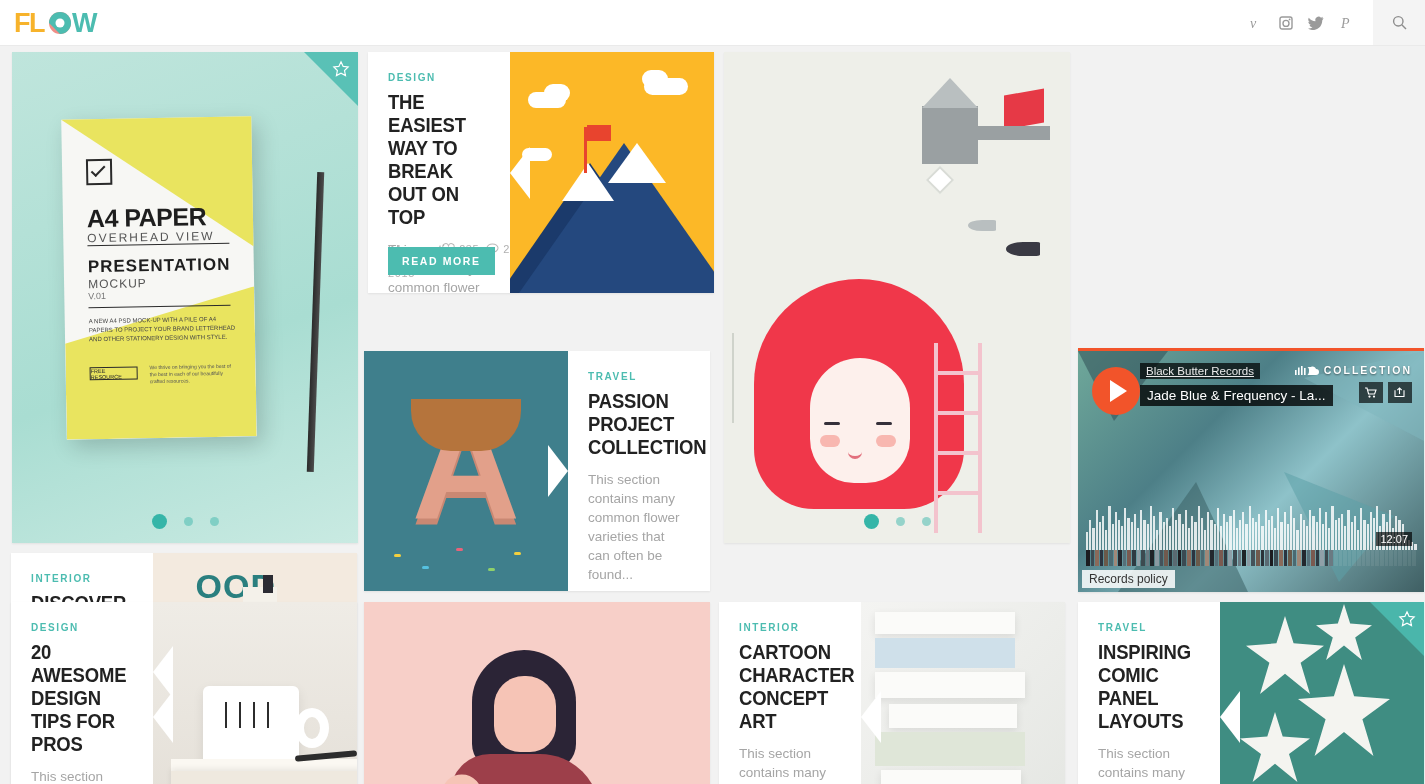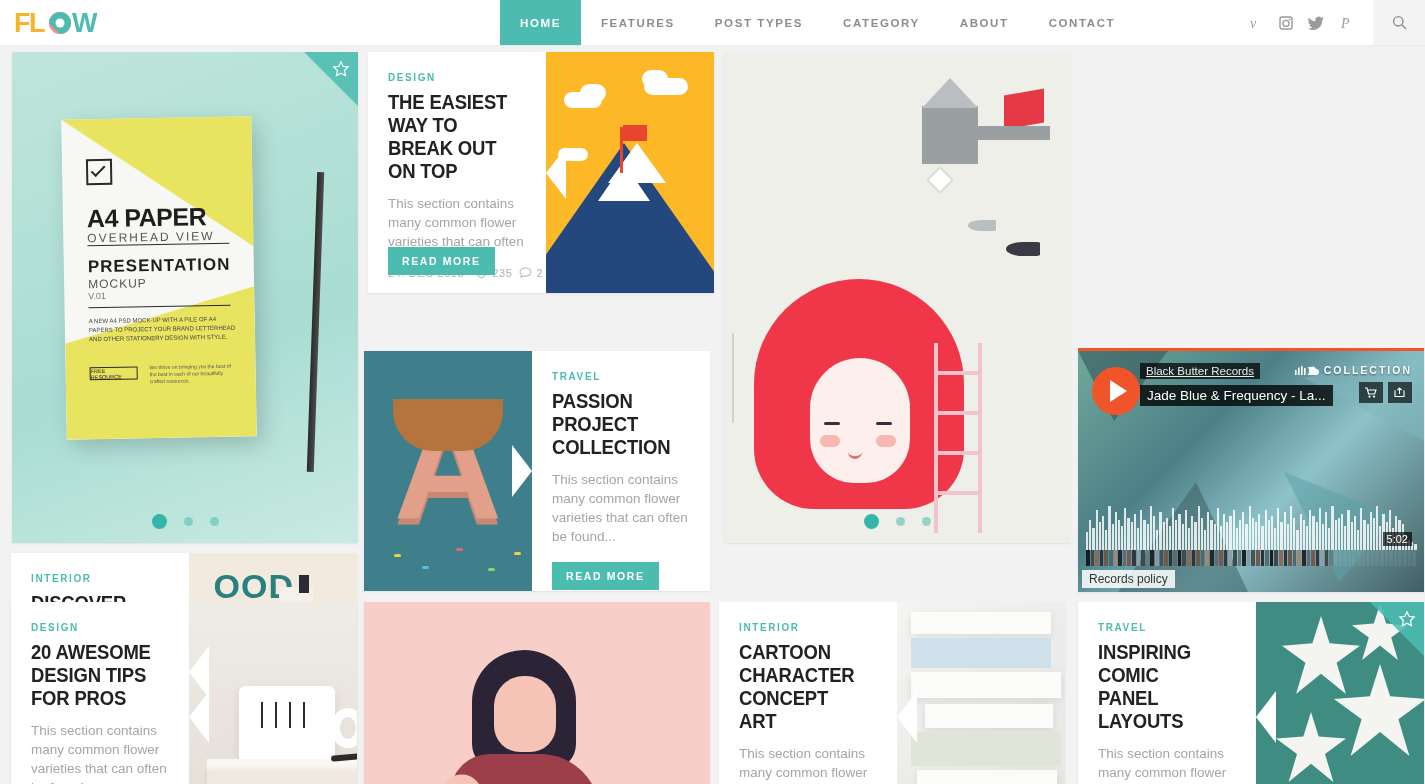--- a/index.html
+++ b/index.html
@@ -135,21 +135,21 @@
   #card-passion { width: 346px; height: 240px; }
   #card-center  { width: 346px; height: 491px; padding: 0; }
   #card-writing { width: 346px; height: 237px; }
   #card-sound   { width: 346px; height: 244px; padding: 0; border-top: 3px solid #f2542a; }
   #card-tips    { width: 346px; height: 229px; }
   #card-pink    { width: 346px; height: 229px; padding: 0; }
   #card-cartoon { width: 346px; height: 229px; }
   #card-comic   { width: 346px; height: 229px; }
 
   .split { display: flex; height: 100%; }
-  .split .txt { width: 178px; flex: none; }
+  .split .txt { width: 142px; flex: none; }
   .split .img { flex: 1; position: relative; }
   .split.rev { flex-direction: row-reverse; }
 
   
   .a4 { width:100%; height:100%;
     background:
       linear-gradient(160deg,#bfe5dc 0%, #a9ddd2 60%, #c9eae2 100%);
     position:relative; }
   .a4 .sheet { position:absolute; left:52px; top:66px; width:190px; height:320px;
     background:#f7f7f4; box-shadow: 6px 8px 22px rgba(0,0,0,.18); transform: rotate(-1deg); }
@@ -299,28 +299,20 @@
         <text x="15" y="26" font-family="Liberation Sans, sans-serif" font-size="27" font-weight="700" fill="#f7b32b">L</text>
         <circle cx="46" cy="17" r="11" fill="#f08e87"></circle>
         <path d="M46 6 a11 11 0 0 0 0 22 a11 11 0 0 0 0 -22" fill="none"></path>
         <path d="M35 17 a11 11 0 0 1 11 -11 a11 11 0 0 1 0 22 z" fill="#4cbcb0"></path>
         <circle cx="46" cy="17" r="4.5" fill="#ffffff"></circle>
         <text x="58" y="26" font-family="Liberation Sans, sans-serif" font-size="27" font-weight="700" fill="#4cbcb0">W</text>
       </svg>
     </div>
   </div>
 
-  <nav class="mainnav">
-    <div class="navitem active">HOME</div>
-    <div class="navitem">FEATURES</div>
-    <div class="navitem">POST TYPES</div>
-    <div class="navitem">CATEGORY</div>
-    <div class="navitem">ABOUT</div>
-    <div class="navitem">CONTACT</div>
-  </nav>
 
   <div class="header-right">
     <div class="social">
       <svg width="16" height="16" viewBox="0 0 16 16">
           <text x="2" y="13" font-family="Liberation Serif, serif" font-style="italic" font-size="14" fill="#9a9a9a">v</text>
         </svg>
     </div>
     <div class="social">
       <svg width="14" height="14" viewBox="0 0 14 14">
           <rect x="1" y="1" width="12" height="12" rx="2" fill="none" stroke="#9a9a9a" stroke-width="1.4"></rect>
@@ -726,21 +718,21 @@
           <i style="background: rgba(255, 255, 255, 0.08);"></i>
           <i style="background: rgba(255, 255, 255, 0.08);"></i>
           <i style="background: rgba(255, 255, 255, 0.08);"></i>
           <i style="background: rgba(255, 255, 255, 0.08);"></i>
           <i style="background: rgba(255, 255, 255, 0.08);"></i>
           <i style="background: rgba(255, 255, 255, 0.08);"></i>
           <i style="background: rgba(255, 255, 255, 0.08);"></i>
           <i style="background: rgba(255, 255, 255, 0.08);"></i>
           <i style="background: rgba(255, 255, 255, 0.08);"></i>
         </div>
-      <div class="time">5:02</div>
+      <div class="time">12:07</div>
       <div class="cookie">Records policy</div>
     </div>
   </div>
 
   <div class="card" id="card-tips" style="position:absolute; left:6px; top:556px;">
     <div class="split">
       <div class="txt overlap">
         <div class="cat">DESIGN</div>
         <div class="ttl">20 AWESOME DESIGN TIPS FOR PROS</div>
         <div class="exc">This section contains many common flower varieties that can often be found...</div>

